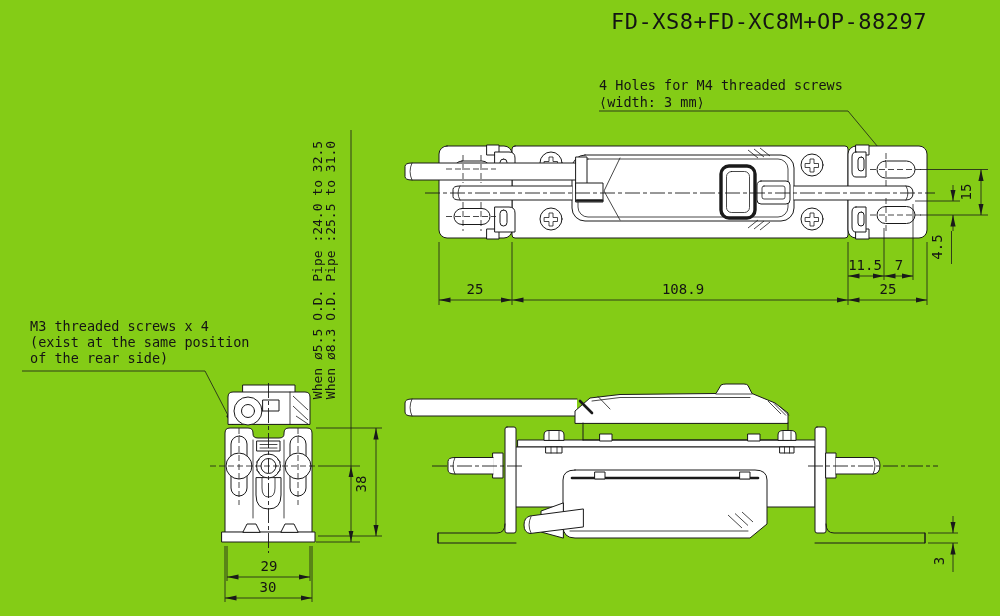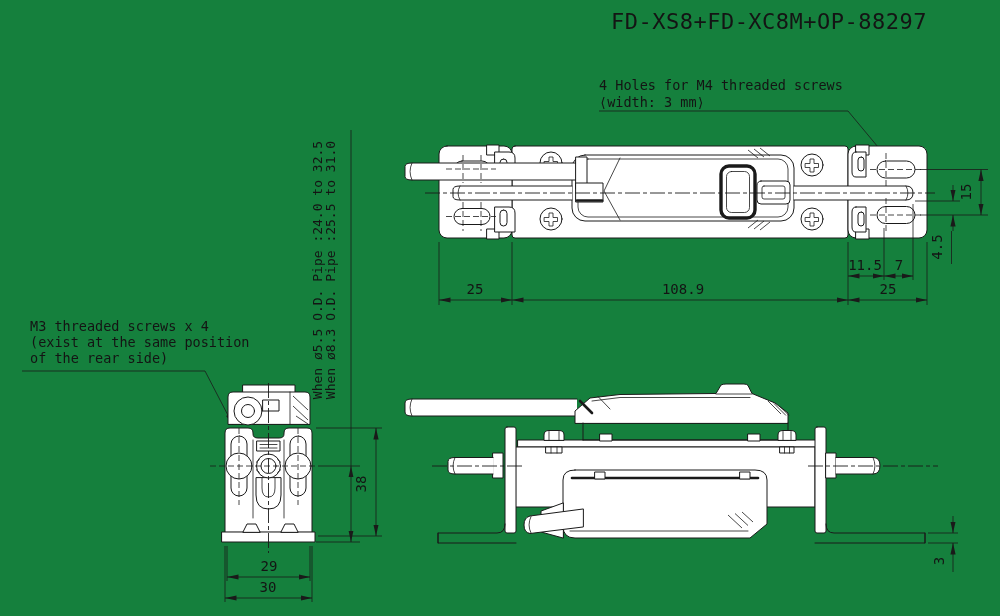--- a/index.html
+++ b/index.html
@@ -1,16 +1,16 @@
 <!DOCTYPE html>
 <html><head>
 <meta charset="utf-8">
 <style>
   html,body{margin:0;padding:0;background:#ffffff;}
-  .stage{width:1000px;height:616px;position:relative;background:#15803d;overflow:hidden;}
+  .stage{width:1000px;height:616px;position:relative;background:#84cc16;overflow:hidden;}
   svg{display:block;}
   
   .ln{stroke:#1a1a1a;stroke-width:1;fill:none;stroke-linecap:round;stroke-linejoin:round;}
   .w{fill:#ffffff;}
   .thin{stroke-width:0.8;}
   .thick{stroke-width:2.6;}
   .disp{stroke-width:3.4;}
   .cl{stroke:#1a1a1a;stroke-width:0.9;fill:none;stroke-dasharray:15 3 4 3;}
   .dash{stroke:#1a1a1a;stroke-width:0.8;fill:none;stroke-dasharray:6 3;}
   .dim{stroke:#1a1a1a;stroke-width:0.8;fill:none;}

